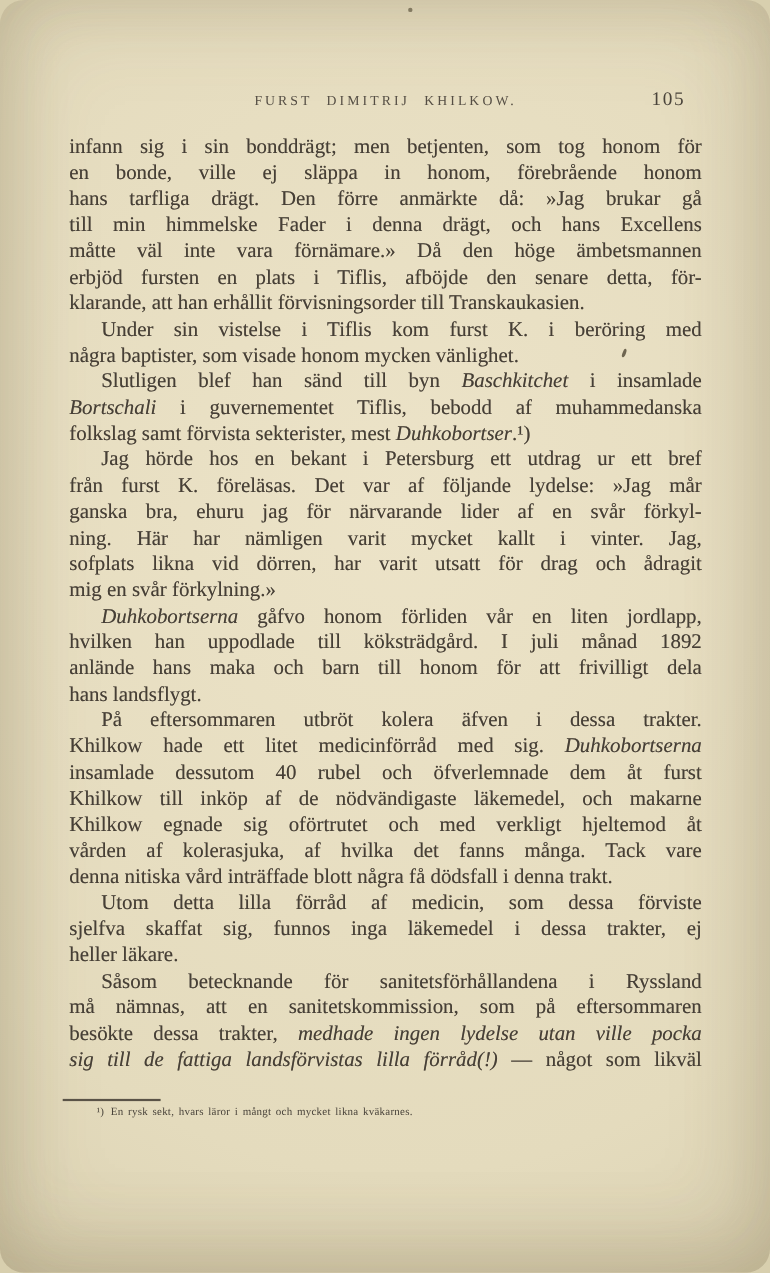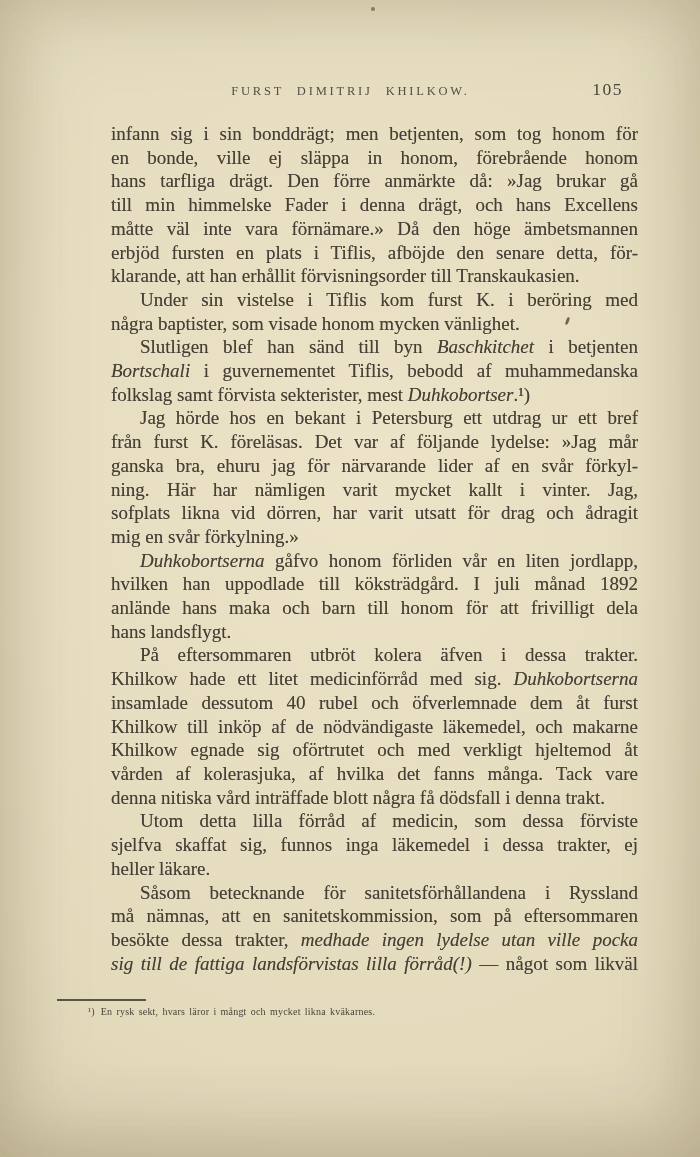--- a/index.html
+++ b/index.html
@@ -6,20 +6,21 @@
   body {
     width: 700px; height: 1157px;
     font-family: "Liberation Serif", "DejaVu Serif", serif;
     background: #d8cfae;
   }
   .page {
     position: relative; width: 700px; height: 1157px; overflow: hidden;
     background: radial-gradient(ellipse 135% 95% at 52% 40%,
                 var(--paper-hi, #ece3c8) 0%, var(--paper, #e4dbbd) 55%, var(--paper-lo, #d2c8a7) 100%);
     color: var(--ink, #463f36);
+    border-radius: 22px;
   }
   .vignette {
     position: absolute; inset: 0; pointer-events: none;
     box-shadow: inset 0 0 95px rgba(110,95,60,.18),
                 inset -14px -28px 70px rgba(110,95,60,.13),
                 inset 14px 0 55px rgba(110,95,60,.10);
   }
   .running-header {
     position: absolute; top: 84px; left: 63px; width: 575px;
     text-align: center; font-size: 12.5px; letter-spacing: 2.8px;
@@ -28,21 +29,21 @@
   .page-number {
     position: absolute; top: 79px; right: 77px;
     font-size: 17.5px; letter-spacing: 1.5px; color: #4a443b;
   }
   .text-block {
     position: absolute; top: 122px; left: 63px; width: 575px;
     font-size: 19px; line-height: 23.7px;
     text-shadow: 0 0 .5px rgba(70,60,50,.5);
   }
   .para { margin: 0; }
-  .line { min-height: 23.7px; margin-left: 48px; }
+  .line { min-height: 23.7px; }
   .line.just { text-align: justify; text-align-last: justify; }
   .line.ind { text-indent: 29px; }
   .it { font-style: italic; }
   .footnote {
     position: absolute; top: 999px; left: 57px; width: 565px;
     font-size: 10px; color: #4a443b;
   }
   .footnote-rule { width: 89px; height: 2px; background: #5a5347; margin-bottom: 5px; }
   .footnote-line { padding-left: 31px; letter-spacing: .2px; word-spacing: 1.5px; }
   .footnote-marker { margin-right: 6px; }
@@ -71,21 +72,21 @@
         <div class="line just"><span>till min himmelske Fader i denna drägt, och hans Excellens</span></div>
         <div class="line just"><span>måtte väl inte vara förnämare.» Då den höge ämbetsmannen</span></div>
         <div class="line just"><span>erbjöd fursten en plats i Tiflis, afböjde den senare detta, för-</span></div>
         <div class="line"><span>klarande, att han erhållit förvisningsorder till Transkaukasien.</span></div>
       </div>
       <div class="para">
         <div class="line just ind"><span>Under sin vistelse i Tiflis kom furst K. i beröring med</span></div>
         <div class="line"><span>några baptister, som visade honom mycken vänlighet.</span></div>
       </div>
       <div class="para">
-        <div class="line just ind"><span>Slutligen blef han sänd till byn </span><span class="it">Baschkitchet</span><span> i betjenten</span></div>
+        <div class="line just ind"><span>Slutligen blef han sänd till byn </span><span class="it">Baschkitchet</span><span> i insamlade</span></div>
         <div class="line just"><span class="it">Bortschali</span><span> i guvernementet Tiflis, bebodd af muhammedanska</span></div>
         <div class="line"><span>folkslag samt förvista sekterister, mest </span><span class="it">Duhkobortser</span><span>.¹)</span></div>
       </div>
       <div class="para">
         <div class="line just ind"><span>Jag hörde hos en bekant i Petersburg ett utdrag ur ett bref</span></div>
         <div class="line just"><span>från furst K. föreläsas. Det var af följande lydelse: »Jag mår</span></div>
         <div class="line just"><span>ganska bra, ehuru jag för närvarande lider af en svår förkyl-</span></div>
         <div class="line just"><span>ning. Här har nämligen varit mycket kallt i vinter. Jag,</span></div>
         <div class="line just"><span>sofplats likna vid dörren, har varit utsatt för drag och ådragit</span></div>
         <div class="line"><span>mig en svår förkylning.»</span></div>

